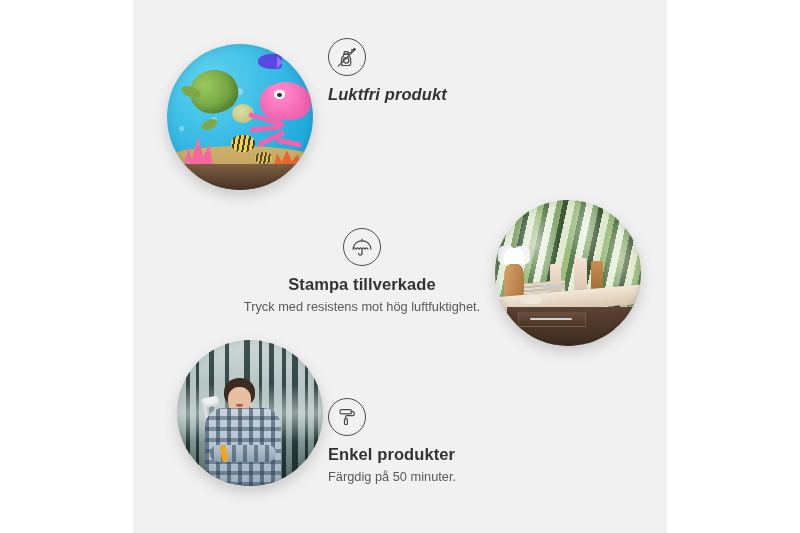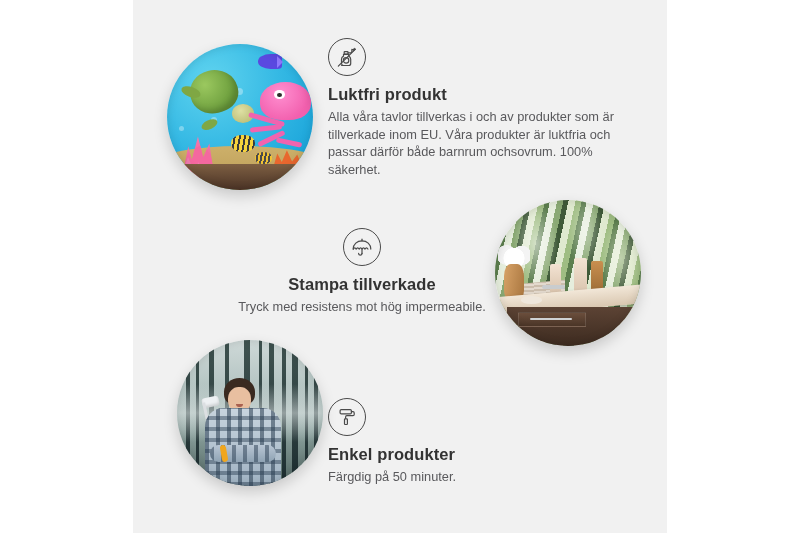--- a/index.html
+++ b/index.html
@@ -347,22 +347,21 @@
         <svg width="24" height="24" viewBox="0 0 24 24" fill="none" stroke="#4a4a4a" stroke-width="1.2" stroke-linecap="round" stroke-linejoin="round">
           <path d="M6.5 20.5h7.2c1.1 0 2-0.9 2-2v-4.2c0-1.4-0.8-2.6-2-3.2V9.4h-5.2v1.7c-1.2 0.6-2 1.8-2 3.2v4.2c0 1.1 0.9 1.9 2 2z"></path>
           <rect x="9.2" y="6.6" width="3.8" height="2.6" rx="0.5"></rect>
           <path d="M13.2 7.8h2.6c0.6 0 1-0.4 1-1V5.4"></path>
           <path d="M16.8 4.3c0.9 0 1.6 0.7 1.6 1.6"></path>
           <path d="M18.4 4.3h1.8M19.3 3.4v1.8"></path>
           <circle cx="11.1" cy="15.4" r="2.7"></circle>
           <line x1="3.3" y1="21.2" x2="20.4" y2="4.1"></line>
         </svg>
       </div>
-      <div class="feat-title" style="margin-top:9px;">Luktfri produkt</div>
-      <div class="feat-body" style="width:292px;">Alla våra tavlor tillverkas i och av produkter som är tillverkade inom EU. Våra produkter är luktfria och passar därför både barnrum ochsovrum. 100% säkerhet.</div>
+      <div class="feat-title" style="margin-top:9px;font-style:italic;">Luktfri produkt</div>
     </div>
 
     <div class="circ" id="circle-bath">
       <div class="inner">
         <div class="bath-wall"></div>
         <div class="bath-tile"></div>
         <div class="bath-b1 bath-bottle"></div>
         <div class="bath-b2 bath-bottle"></div>
         <div class="bath-b3 bath-bottle"></div>
         <div class="bath-tap"></div>
@@ -382,21 +381,21 @@
       <div class="icon-circle" style="margin:0 auto;">
         <svg width="24" height="24" viewBox="0 0 24 24" fill="none" stroke="#4a4a4a" stroke-width="1.2" stroke-linecap="round" stroke-linejoin="round">
           <path d="M3.2 14.1c0-4.9 3.9-8.2 8.8-8.2s8.8 3.3 8.8 8.2"></path>
           <path d="M3.2 14.1c0.9-1.6 2.1-1.6 3 0 0.9-1.6 2.1-1.6 2.9 0 0.9-1.6 2.1-1.6 2.9 0 0.9-1.6 2.1-1.6 3 0 0.9-1.6 2.1-1.6 2.9 0"></path>
           <line x1="12" y1="14.1" x2="12" y2="18.4"></line>
           <path d="M12 18.4c0 1-0.8 1.7-1.7 1.7s-1.7-0.8-1.7-1.7"></path>
           <line x1="12" y1="5.9" x2="12" y2="4.2"></line>
         </svg>
       </div>
       <div class="feat-title" style="margin-top:9px;">Stampa tillverkade</div>
-      <div class="feat-body">Tryck med resistens mot hög impermeabile.</div>
+      <div class="feat-body">Tryck med resistens mot hög luftfuktighet.</div>
     </div>
 
     <div class="circ" id="circle-forest">
       <div class="inner">
         <div class="forest-bg"></div>
         <div class="trees">
           <span style="left:6%;"></span>
             <span style="left:13%;width:3px;"></span>
           <span style="left:22%;width:5px;"></span>
             <span style="left:33%;"></span>

